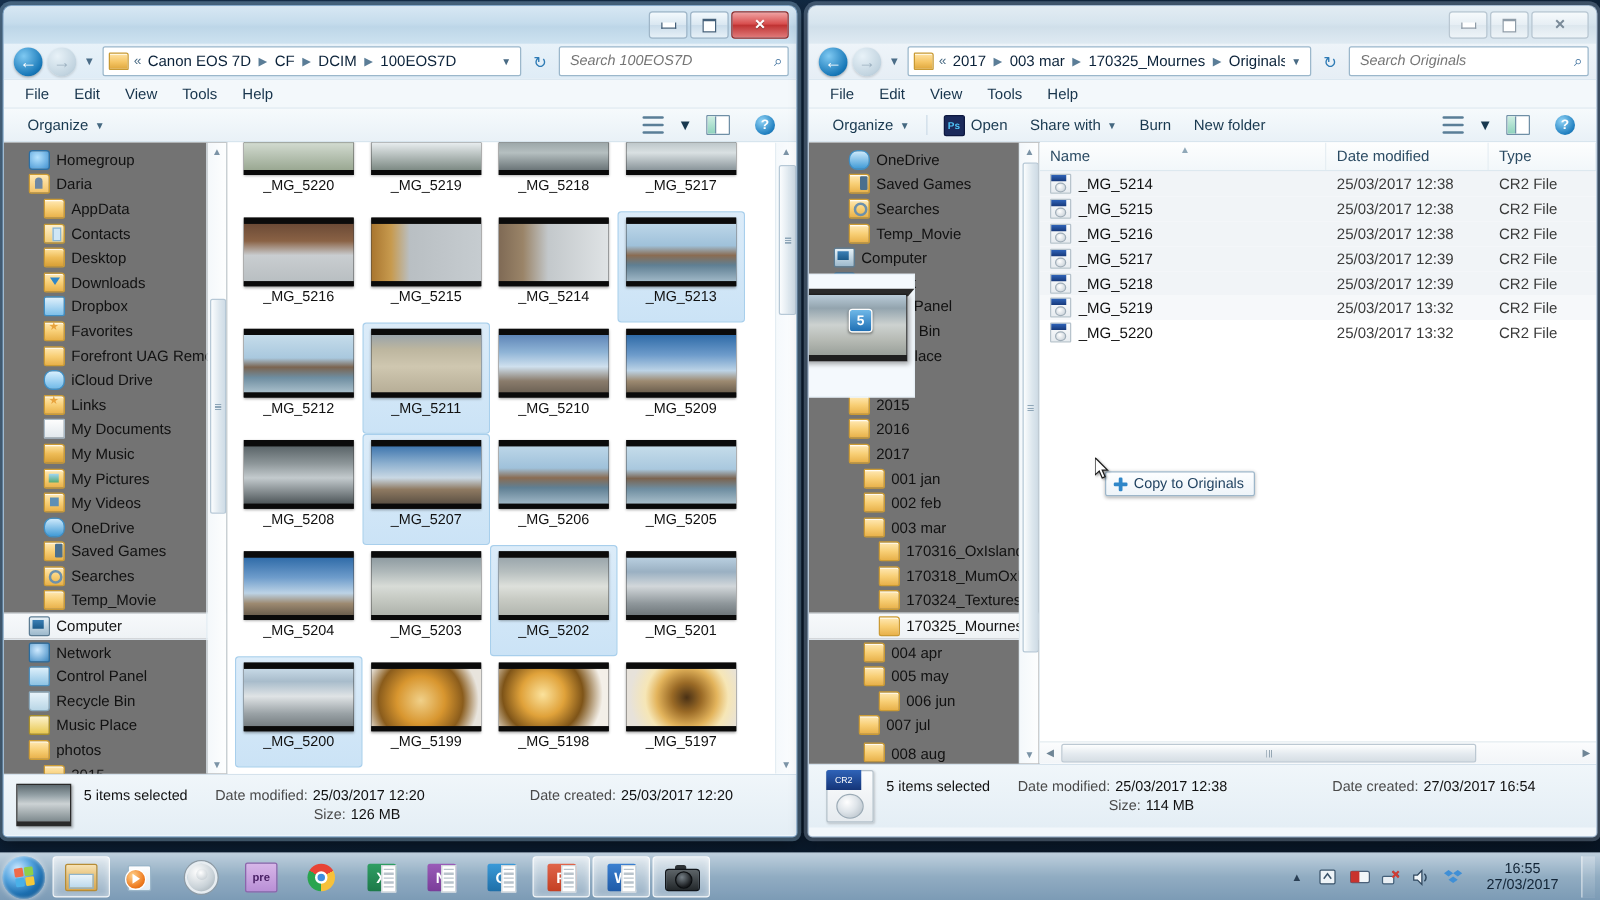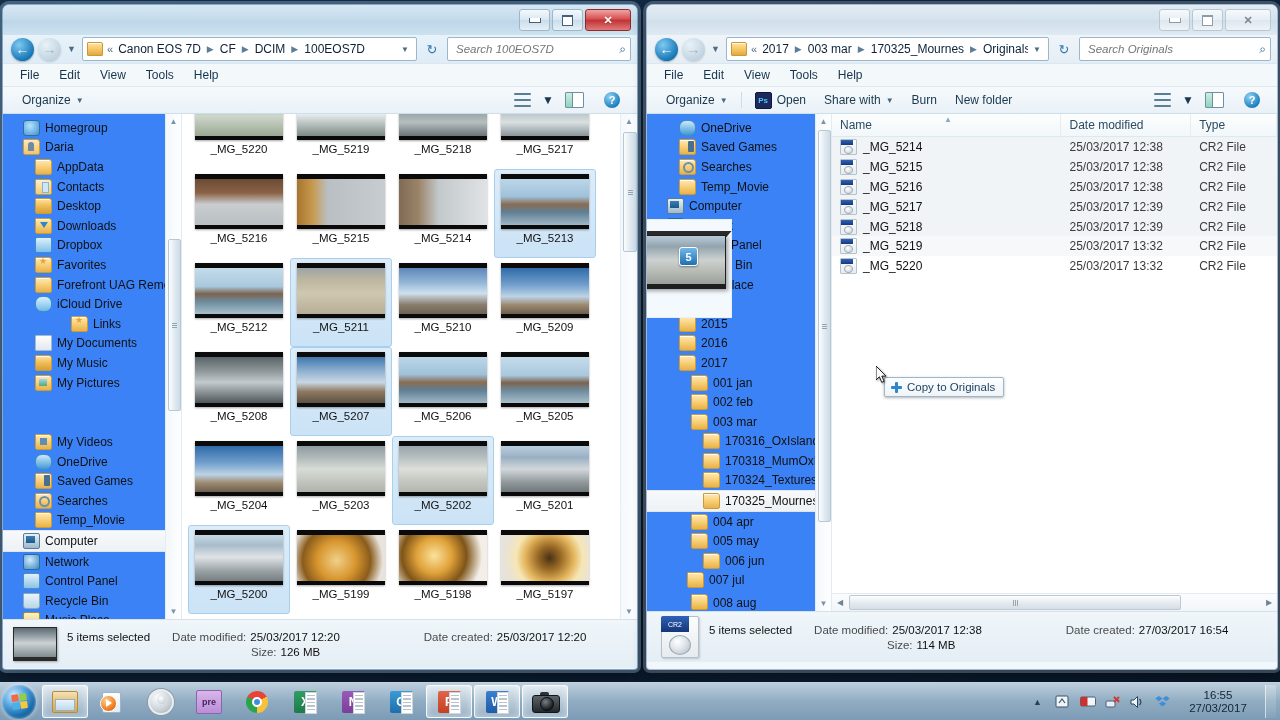--- a/index.html
+++ b/index.html
@@ -138,21 +138,21 @@
     width:16px;height:16px;border-radius:50%;color:#fff;font-size:11px;font-weight:bold;
     display:flex;align-items:center;justify-content:center;
     background:radial-gradient(circle at 35% 30%,#8fd2f5,#1f7fc0 70%,#155a8c);
   }
 
   
   .wbody{display:flex;background:#fff;}
   .win-left .wbody{height:505px;}
   .win-right .wbody{height:497px;}
   .navpane{
-    width:178px;flex:none;background:#3b82f6;border-right:1px solid #e2ebf1;
+    width:178px;flex:none;background:#737373;border-right:1px solid #e2ebf1;
     position:relative;overflow:hidden;padding-top:4px;
   }
   .win-right .navpane{width:184px;}
   .tree{font-size:12px;color:#111;}
   .trow{
     height:19.6px;display:flex;align-items:center;gap:5px;padding-right:6px;
     white-space:nowrap;overflow:hidden;
   }
   .trow.sel{
     background:linear-gradient(180deg,#f7f9fb,#eef2f5);
@@ -577,37 +577,37 @@
             <span class="tlabel">Favorites</span>
           </div>
           <div class="trow" style="padding-left: 32px; height: 19.6px;">
             <span class="ti folder"></span>
             <span class="tlabel">Forefront UAG Remote</span>
           </div>
           <div class="trow" style="padding-left: 32px; height: 19.6px;">
             <span class="ti cloud"></span>
             <span class="tlabel">iCloud Drive</span>
           </div>
-          <div class="trow" style="padding-left: 32px; height: 19.6px; margin-left: 36px;">
+          <div class="trow" style="padding-left: 32px; height: 19.6px;">
             <span class="ti folder fav"></span>
             <span class="tlabel">Links</span>
           </div>
           <div class="trow" style="padding-left: 32px; height: 19.6px;">
             <span class="ti docs"></span>
             <span class="tlabel">My Documents</span>
           </div>
           <div class="trow" style="padding-left: 32px; height: 19.6px;">
             <span class="ti folder dark"></span>
             <span class="tlabel">My Music</span>
           </div>
           <div class="trow" style="padding-left: 32px; height: 19.6px;">
             <span class="ti folder pic"></span>
             <span class="tlabel">My Pictures</span>
           </div>
-          <div class="trow" style="padding-left: 32px; height: 19.6px; margin-top: 40px;">
+          <div class="trow" style="padding-left: 32px; height: 19.6px;">
             <span class="ti folder vid"></span>
             <span class="tlabel">My Videos</span>
           </div>
           <div class="trow" style="padding-left: 32px; height: 19.6px;">
             <span class="ti cloud od"></span>
             <span class="tlabel">OneDrive</span>
           </div>
           <div class="trow" style="padding-left: 32px; height: 19.6px;">
             <span class="ti folder sg"></span>
             <span class="tlabel">Saved Games</span>

